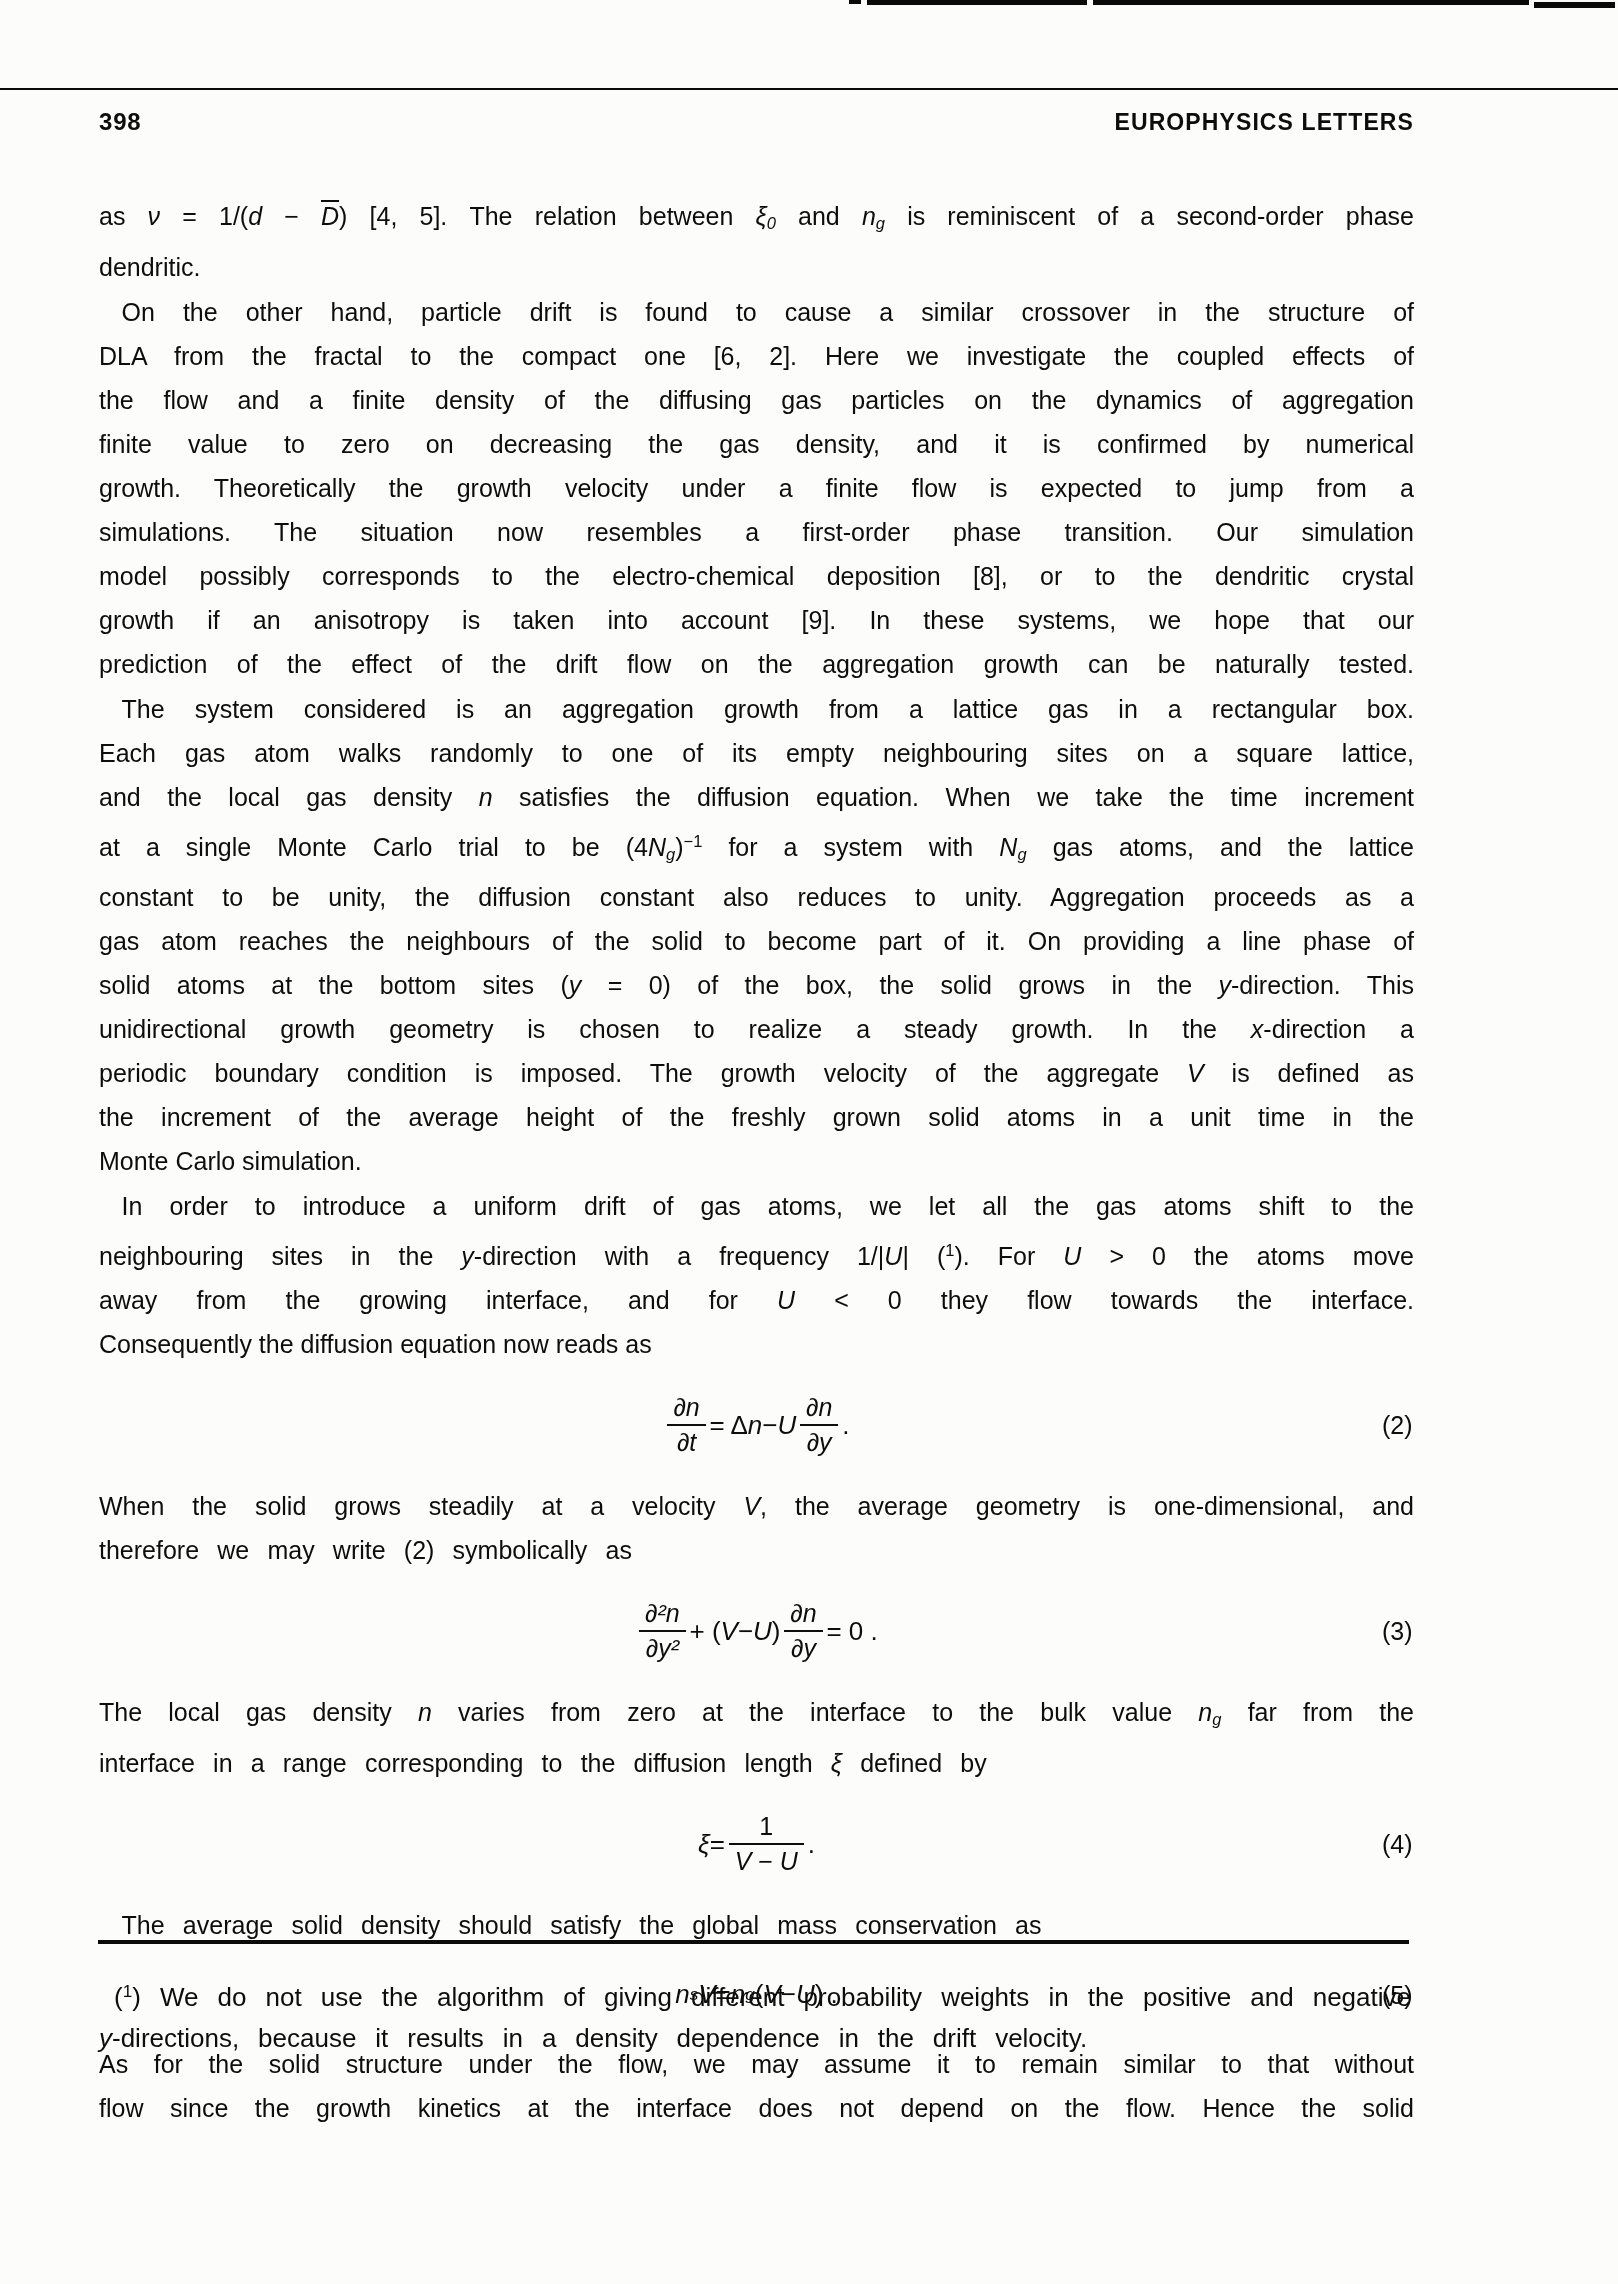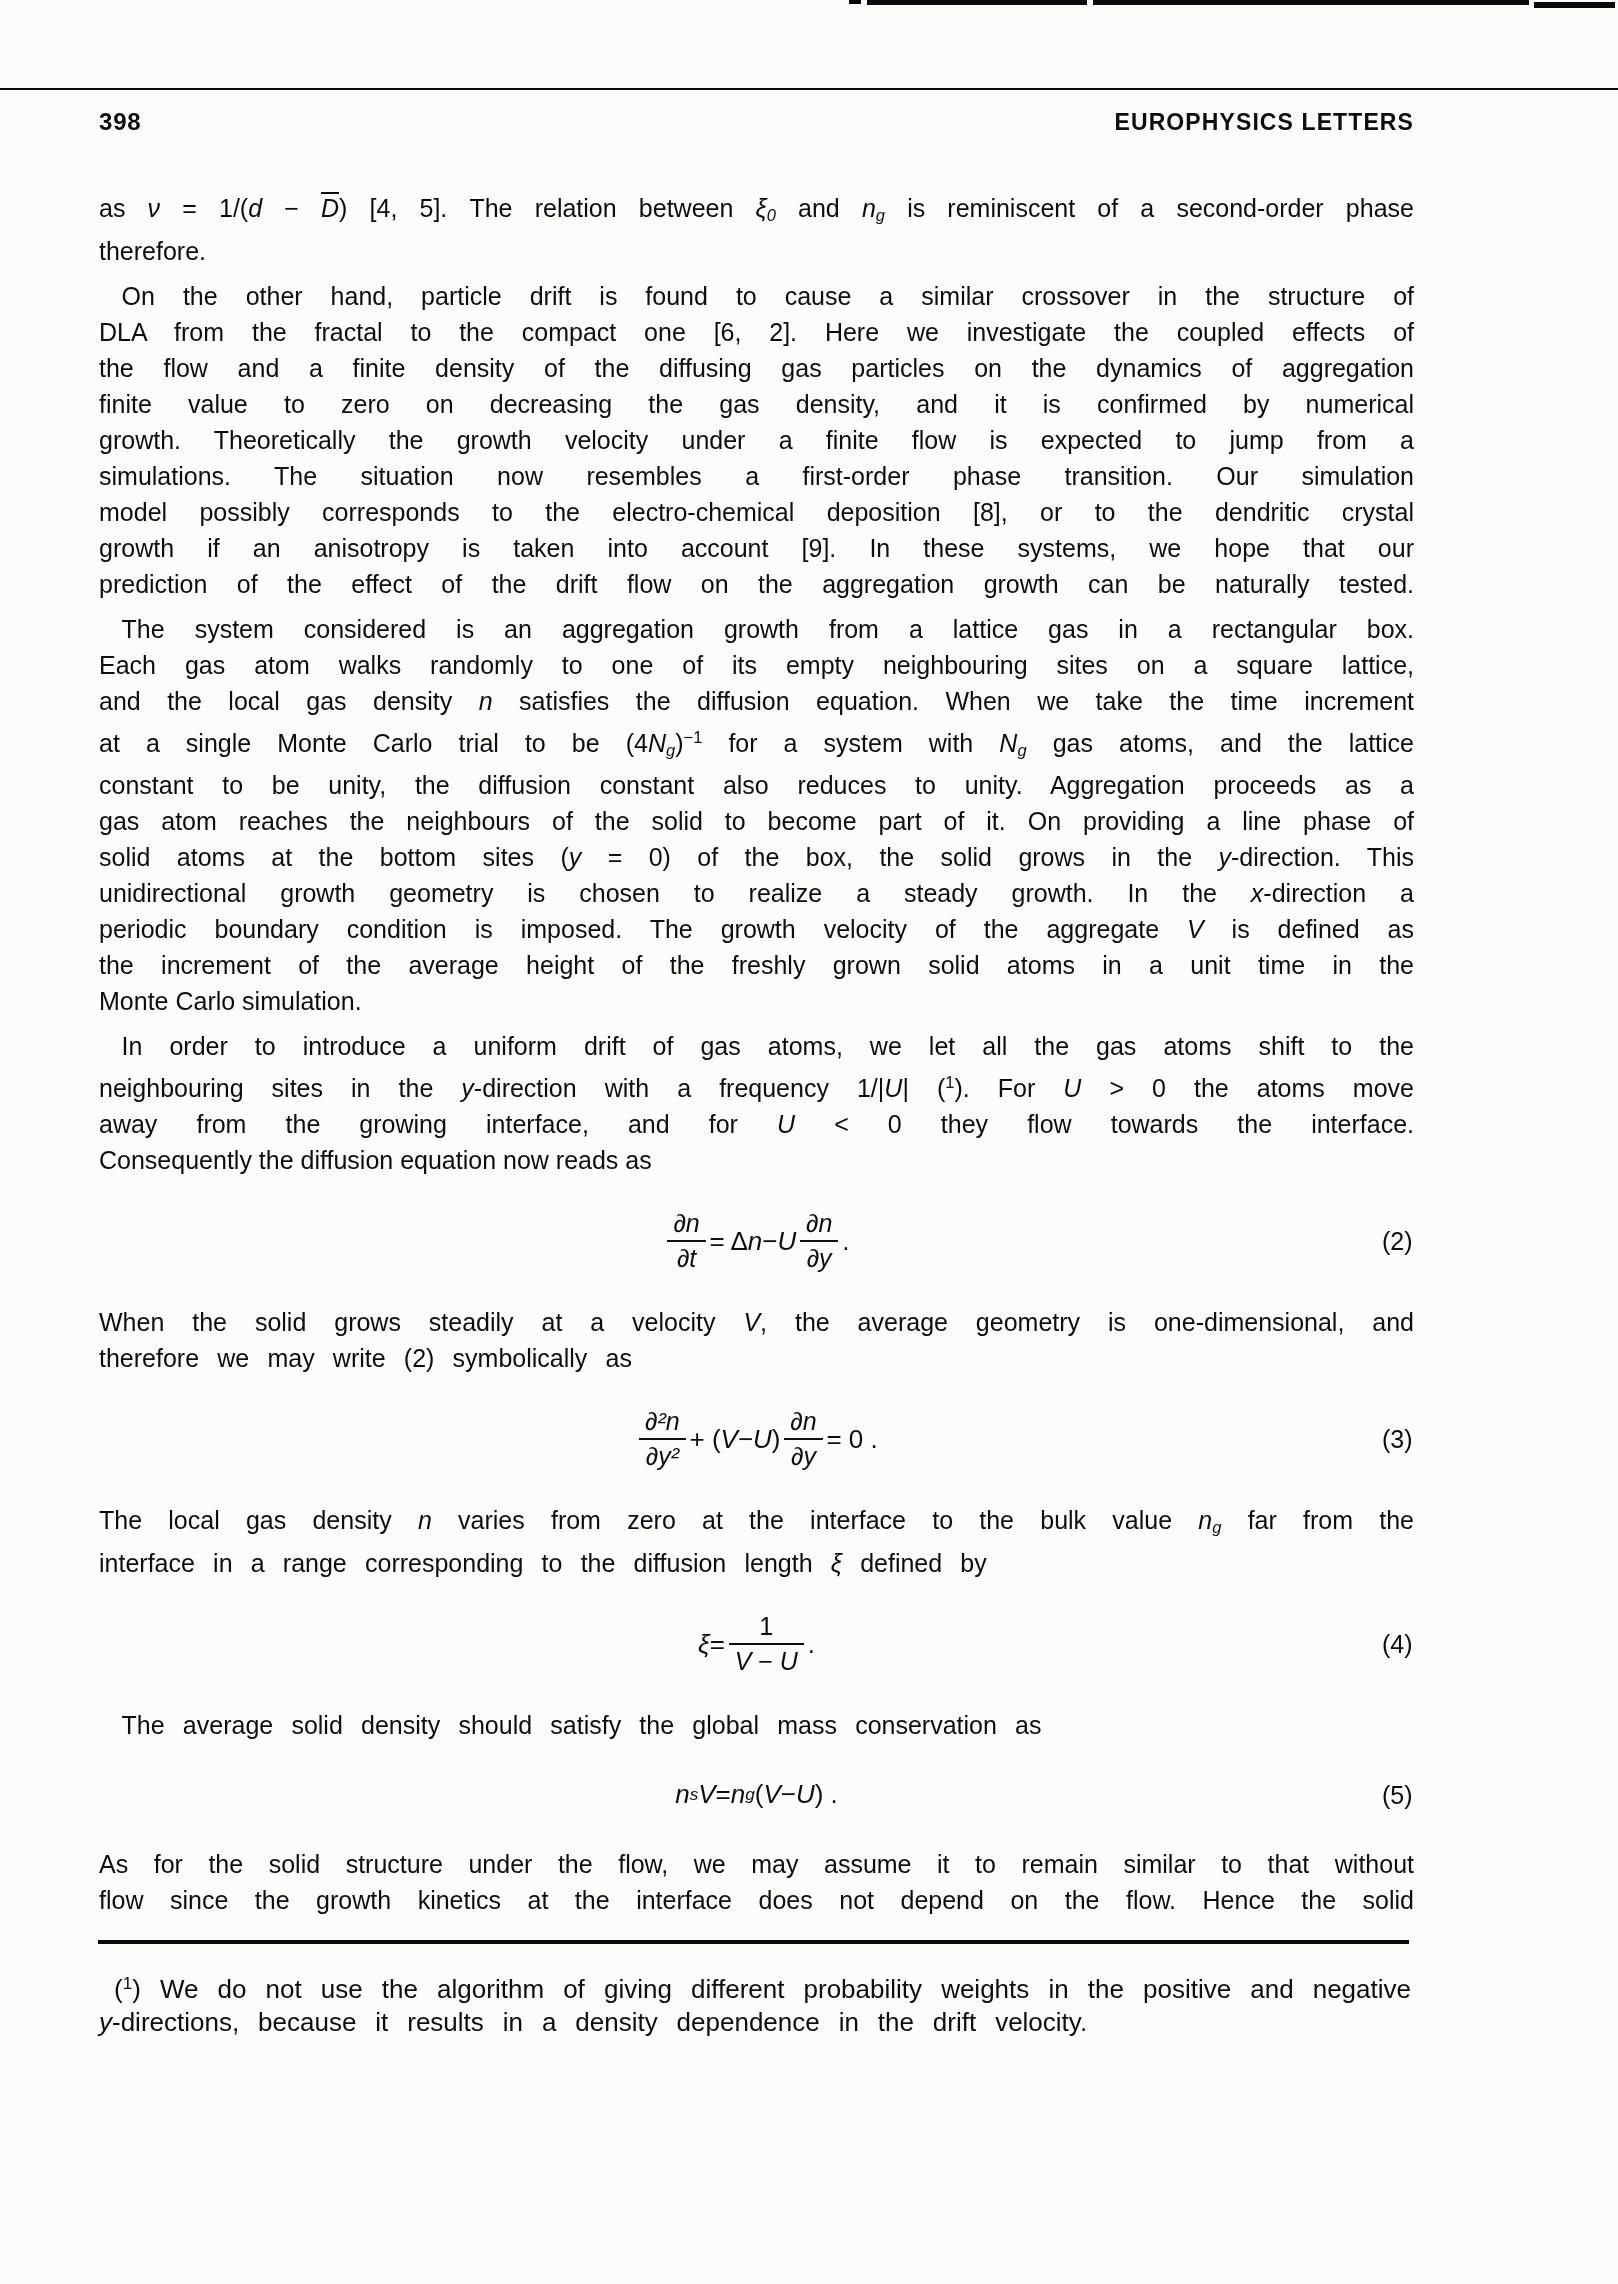--- a/index.html
+++ b/index.html
@@ -29,20 +29,21 @@
 
   .body-col{position:absolute;left:99px;top:190px;width:1315px;}
 
   .para{margin:0;}
   .para.sp{margin-top:9px;}
 
   .line{
     font-size:25px;line-height:36px;
     text-align:left;
     white-space:normal;
+    margin-top:8px;
   }
   .line.just{text-align:justify;text-align-last:justify;}
   .line.ind{text-indent:22.6px;}
   .line.wide{word-spacing:0.45em;}
 
   .it{font-style:italic;}
   .sb{font-size:66%;vertical-align:-0.22em;font-style:italic;}
   .sp{font-size:66%;vertical-align:0.55em;}
   .ov{text-decoration:overline;}
 
@@ -76,21 +77,21 @@
   <div class="top-rule"></div>
 
   <div class="header">
     <span class="pageno">398</span>
     <span class="journal">EUROPHYSICS LETTERS</span>
   </div>
 
   <div class="body-col">
     <div class="para">
         <div class="line just">as <span class="it ">ν</span> = 1/(<span class="it ">d</span> − <span class="it ov">D</span>) [4, 5]. The relation between <span class="it ">ξ</span><span class="sb ">0</span> and <span class="it ">n</span><span class="sb ">g</span> is reminiscent of a second-order phase</div>
-        <div class="line">therefore.</div>
+        <div class="line">dendritic.</div>
       </div>
     <div class="para sp">
         <div class="line just ind">On the other hand, particle drift is found to cause a similar crossover in the structure of</div>
         <div class="line just">DLA from the fractal to the compact one [6, 2]. Here we investigate the coupled effects of</div>
         <div class="line just">the flow and a finite density of the diffusing gas particles on the dynamics of aggregation</div>
         <div class="line just">finite value to zero on decreasing the gas density, and it is confirmed by numerical</div>
         <div class="line just">growth. Theoretically the growth velocity under a finite flow is expected to jump from a</div>
         <div class="line just">simulations. The situation now resembles a first-order phase transition. Our simulation</div>
         <div class="line just">model possibly corresponds to the electro-chemical deposition [8], or to the dendritic crystal</div>
         <div class="line just">growth if an anisotropy is taken into account [9]. In these systems, we hope that our</div>

